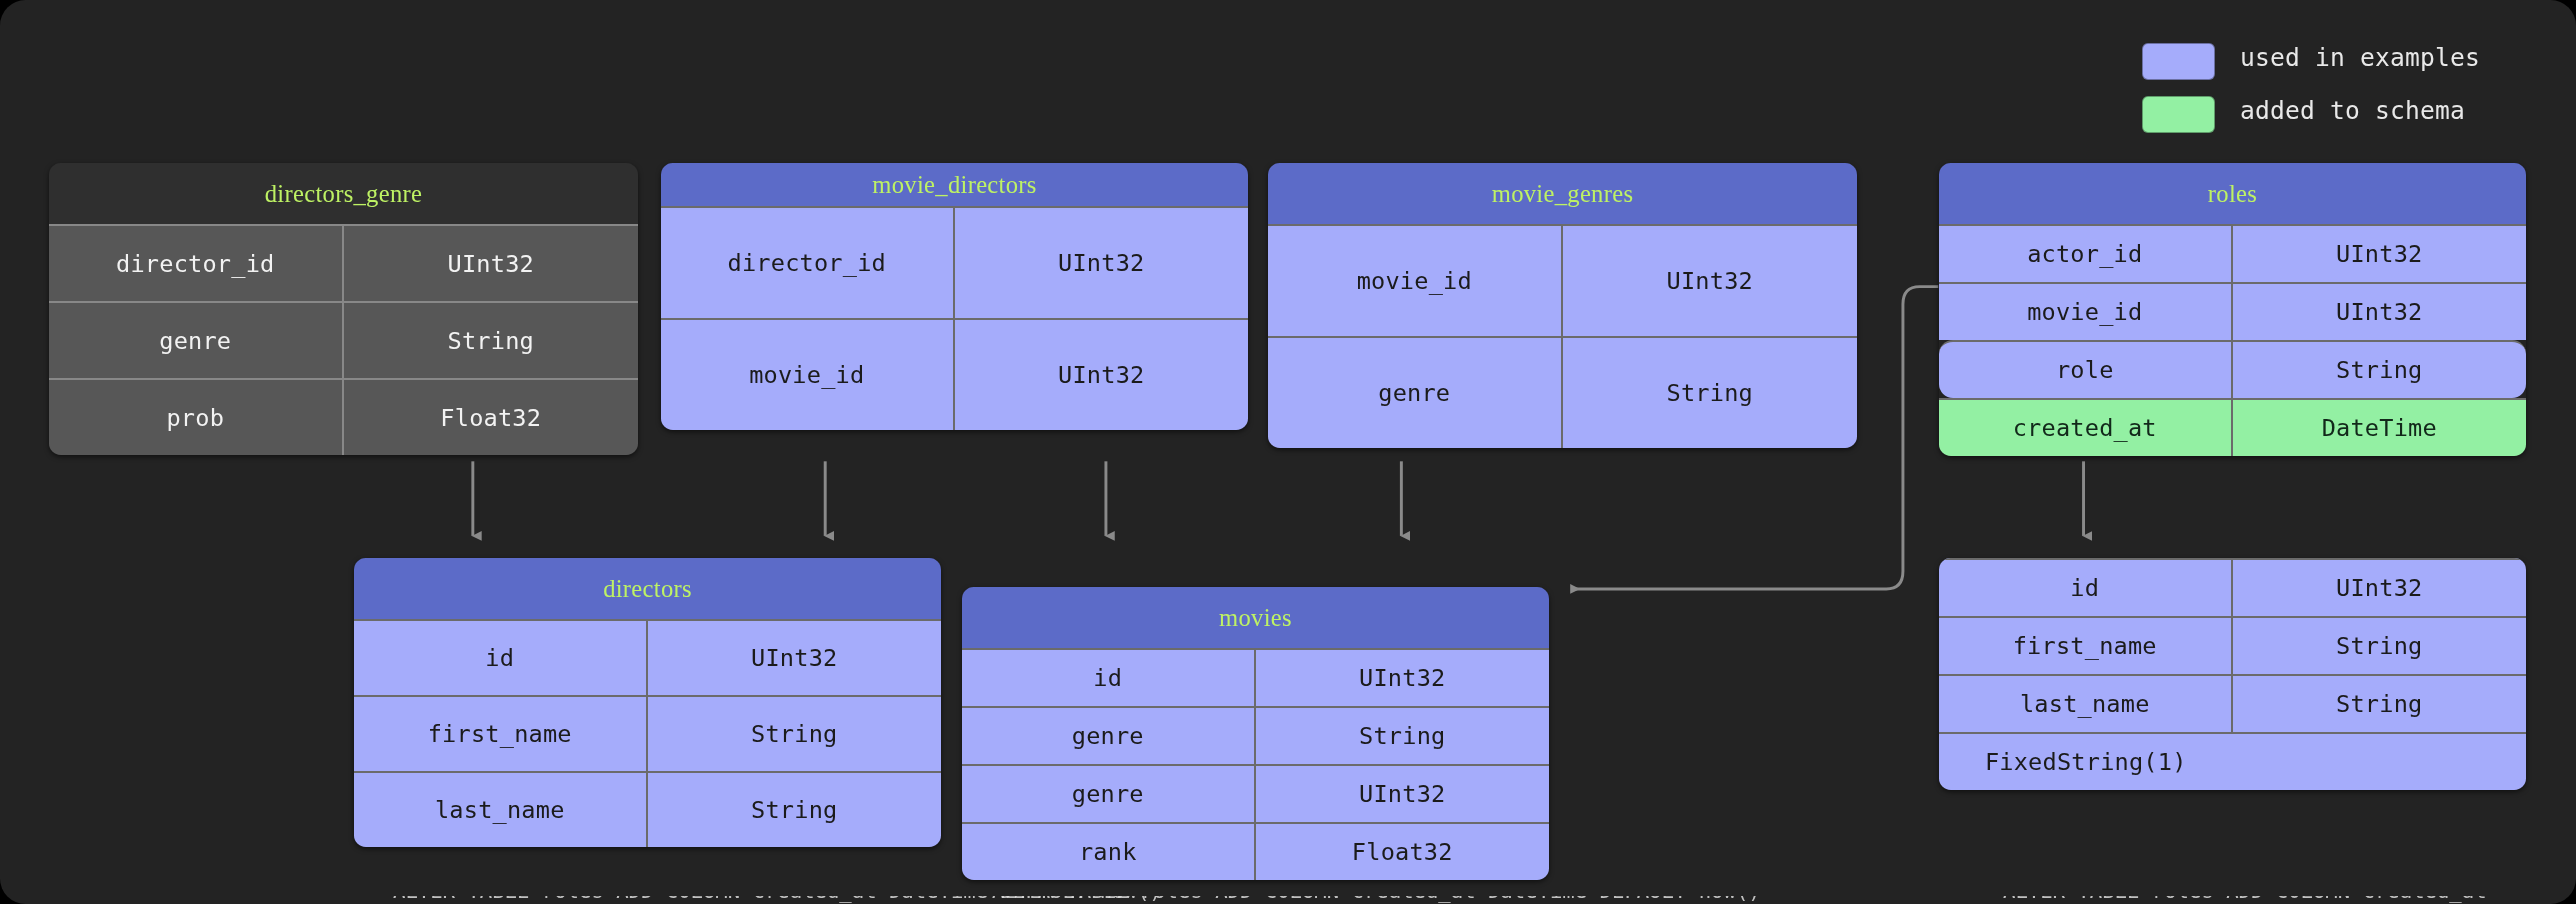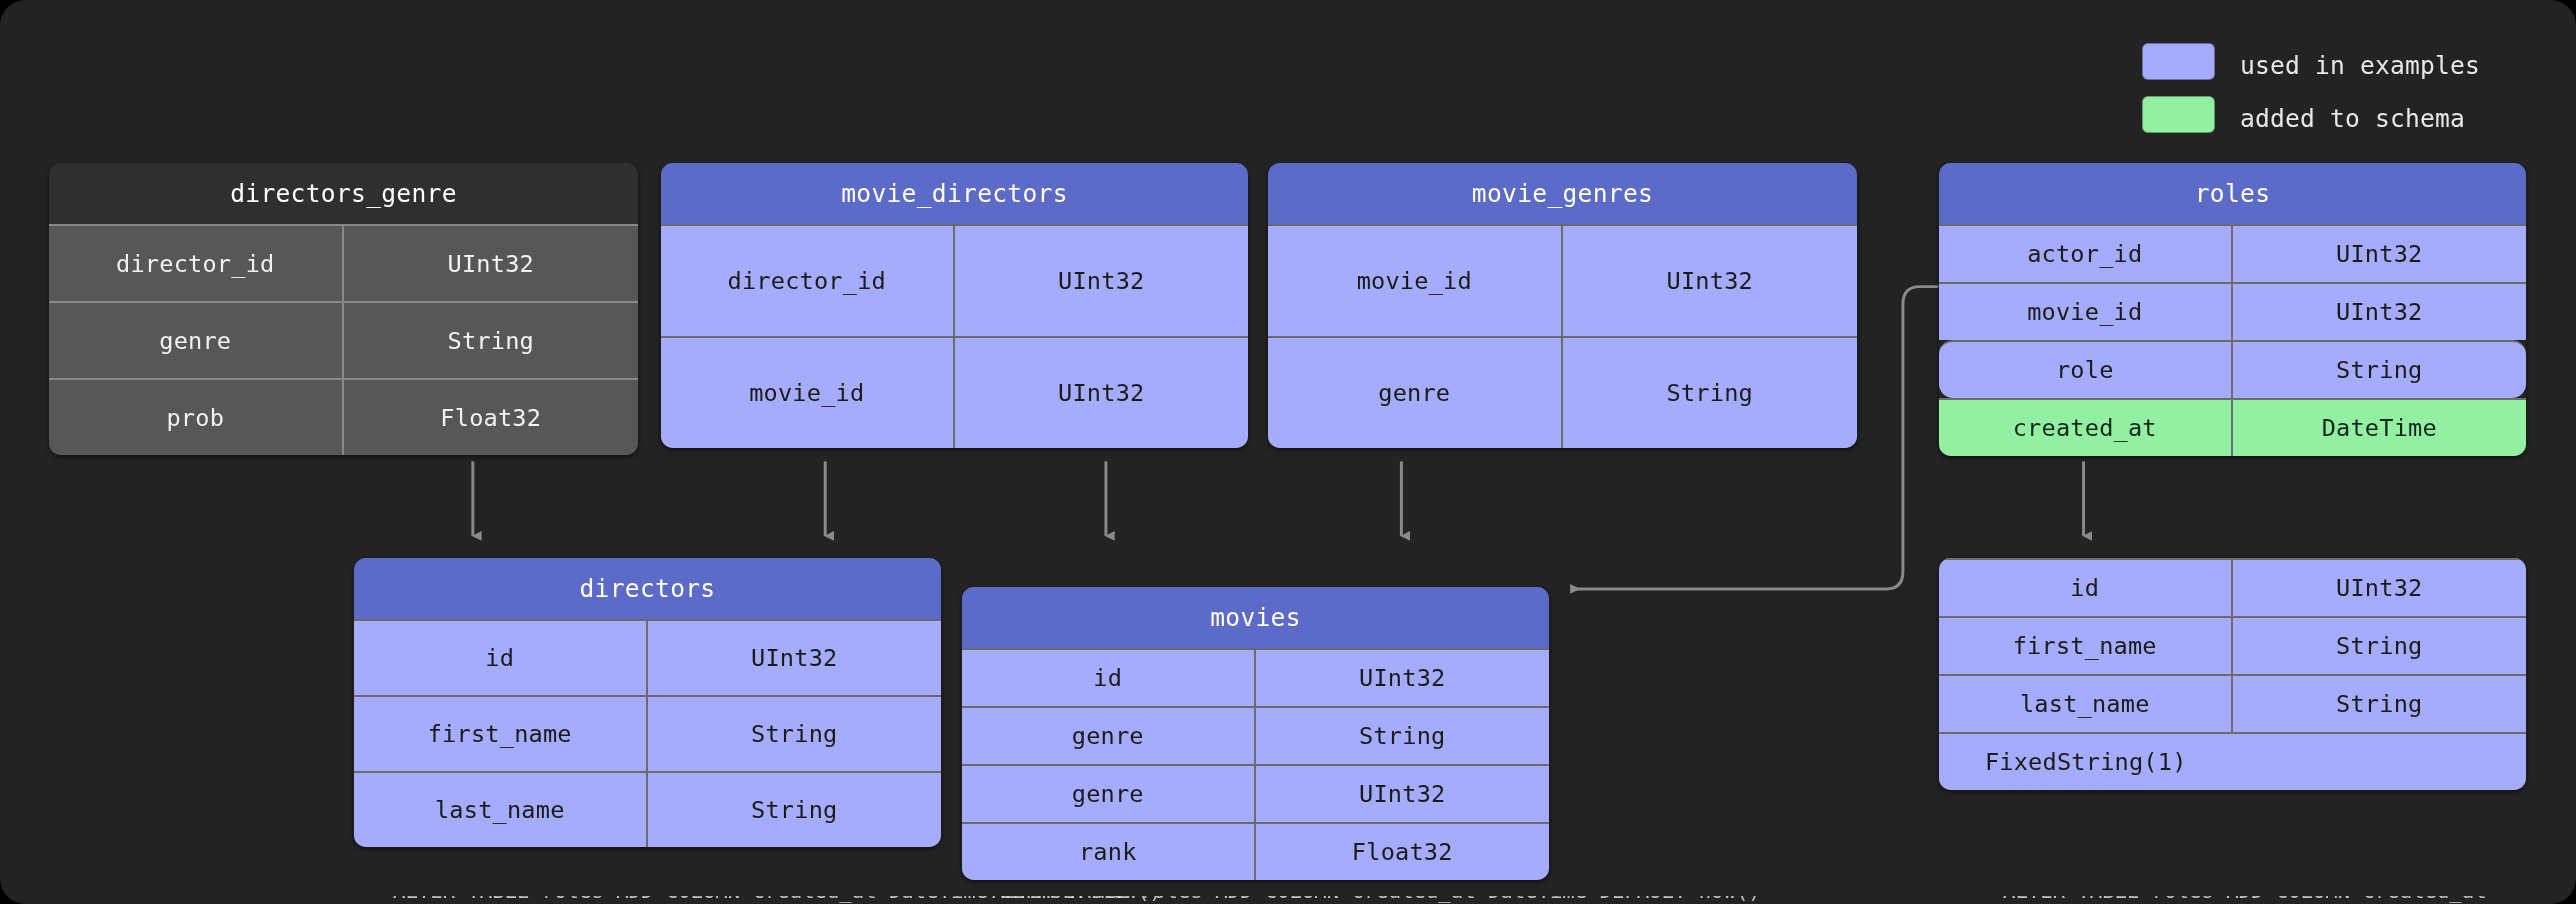--- a/index.html
+++ b/index.html
@@ -31,21 +31,21 @@
     position: absolute;
     right: 96px;
     top: 43px;
     display: flex;
     flex-direction: column;
     gap: 15.7px;
     z-index: 40;
   }
   .legend-row {
     display: flex;
-    align-items: flex-end;
+    align-items: flex-start;
     gap: 25px;
   }
   .legend-swatch {
     width: 71px;
     height: 35px;
     border-radius: 5.9px;
     border: 1px solid rgba(0,0,0,.35);
     flex: 0 0 auto;
   }
   .legend-label {
@@ -57,26 +57,27 @@
   
   .tbl {
     position: absolute;
     border-radius: 11.8px;
     overflow: hidden;
     box-shadow: 0 2px 4.9px rgba(0,0,0,.55);
     z-index: 20;
   }
   .tbl-title {
     text-align: center;
-    color: #ffffff;
+    color: #bef264;
     font-size: 24.6px;
     letter-spacing: 0.3px;
     display: flex;
     align-items: center;
     justify-content: center;
+    font-family: Liberation Serif, serif;
   }
   .tbl-row {
     display: flex;
     border-top: 2px solid #6b6b6b;
   }
   .cell {
     display: flex;
     align-items: center;
     justify-content: center;
     font-size: 23.6px;
@@ -175,21 +176,21 @@
           <div class="tbl-row" style="height: 75px;">
             <div class="cell cell-name">genre</div>
             <div class="cell cell-type">String</div>
           </div>
           <div class="tbl-row" style="height: 75px;">
             <div class="cell cell-name">prob</div>
             <div class="cell cell-type">Float32</div>
           </div>
         </div>
         <div class="tbl theme-blue" style="left: 661px; top: 163px; width: 587px;">
-          <div class="tbl-title" style="height: 61px;">movie_directors</div>
+          <div class="tbl-title" style="height: 43px;">movie_directors</div>
           <div class="tbl-row" style="height: 110px;">
             <div class="cell cell-name">director_id</div>
             <div class="cell cell-type">UInt32</div>
           </div>
           <div class="tbl-row" style="height: 110px;">
             <div class="cell cell-name">movie_id</div>
             <div class="cell cell-type">UInt32</div>
           </div>
         </div>
         <div class="tbl theme-blue" style="left: 1268px; top: 163px; width: 589px;">

